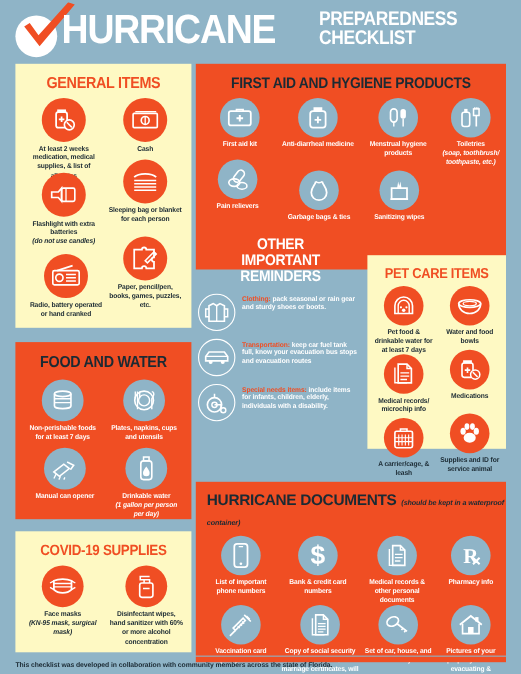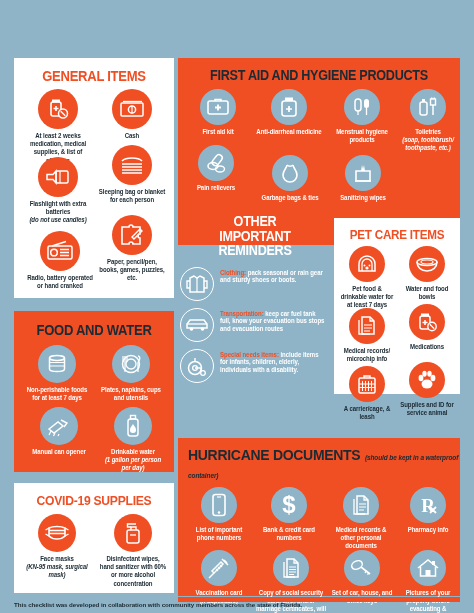--- a/index.html
+++ b/index.html
@@ -30,21 +30,21 @@
     white-space:nowrap;
   }
   .title-sub {
     position:absolute; left:290px; top:9px; width:180px;
     font-size:18px; line-height:17px; font-weight:bold; color:#ffffff;
     letter-spacing:-0.4px; transform:scaleX(0.88); transform-origin:left top;
   }
 
   
   .card { position:absolute; }
-  .card.white { background:#ffffff; }
+  .card.white { background:#fef9c3; }
   .card.orange { background:#F04E23; }
   .card.blue { background:transparent; }
 
   .sec-title {
     text-align:center; font-weight:bold; letter-spacing:-0.3px;
     transform:scaleX(0.9); transform-origin:center top;
   }
   .t-orange { color:#F04E23; }
   .t-dark   { color:#1b2a33; }
   .t-white  { color:#ffffff; }
@@ -65,21 +65,21 @@
   .circ svg { display:block; }
 
   
   #general-items   { left:14px;  top:58px;  width:160px; height:240px; }
   #food-water      { left:14px;  top:311px; width:160px; height:161px; }
   #covid-supplies  { left:14px;  top:483px; width:160px; height:110px; }
 
   
   #first-aid       { left:178px; top:58px;  width:282px; height:187px; }
   #reminders       { left:180px; top:214px; width:150px; height:222px; }
-  #pet-care        { left:334px; top:218px; width:126px; height:176px; }
+  #pet-care        { left:334px; top:232px; width:126px; height:176px; }
   #documents       { left:178px; top:438px; width:282px; height:158px; }
 
   
   .stagger { position:relative; width:100%; height:100%; }
   .stagger .item { position:absolute; }
 
   
   .rem-row { display:flex; align-items:flex-start; margin-bottom:7px; }
   .rem-row .circ { flex:0 0 auto; margin:0 6px 0 0; }
   .rem-txt {
@@ -98,20 +98,31 @@
   .doc-sub {
     font-size:6.5px; font-style:italic; font-weight:bold; color:#1b2a33;
     letter-spacing:-0.1px;
   }
 </style>
 </head>
 <body>
 
 <div class="page">
 
+  <div class="header">
+    <div class="check-badge"></div>
+    <svg class="check-mark" viewBox="0 0 56 48">
+      <path d="M6 22 L20 40 L52 2 L46 0 L19 30 L11 19 Z" fill="#F04E23"></path>
+    </svg>
+    <div class="title-main">HURRICANE</div>
+    <div class="title-sub">
+      <div>PREPAREDNESS</div>
+      <div>CHECKLIST</div>
+    </div>
+  </div>
 
   <div class="card white" id="general-items">
     <div class="sec-title t-orange" style="font-size:14.5px;padding-top:10px;">GENERAL ITEMS</div>
     <div class="stagger" style="height:205px;margin-top:5px;">
 
       <div class="item" style="left:8px;top:0;width:72px;">
         <div class="circ c-orange" style="width:40px;height:40px;">
           <svg width="24" height="24" viewBox="0 0 24 24">
               <rect x="5" y="5" width="10" height="14" rx="2" fill="none" stroke="#fff" stroke-width="1.6"></rect>
               <rect x="6" y="2.5" width="8" height="3" fill="#fff"></rect>

